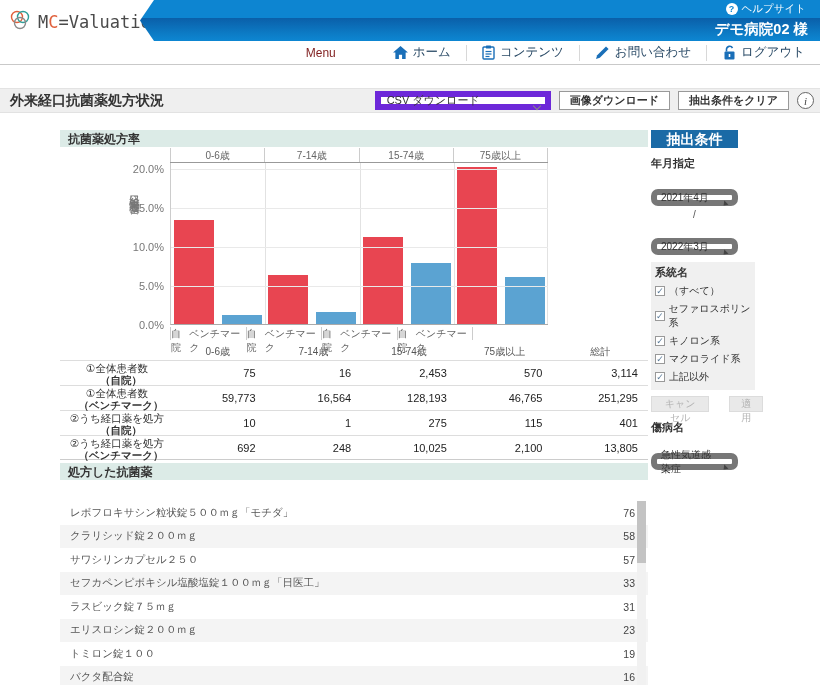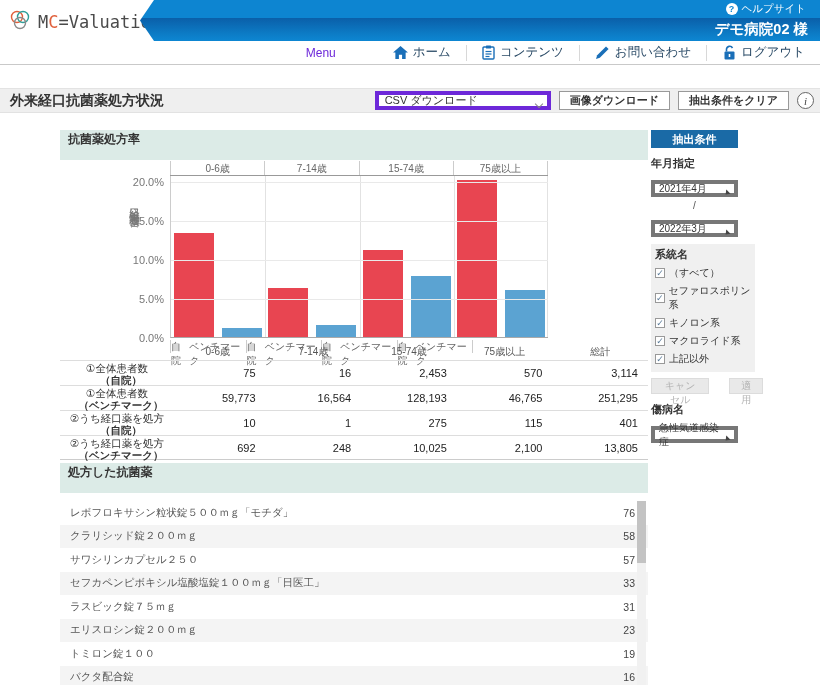--- a/index.html
+++ b/index.html
@@ -19,51 +19,51 @@
   .help-q { display:inline-block; width:12px; height:12px; border-radius:50%; background:#fff;
             color:#0d85d1; font-weight:bold; font-size:9px; line-height:12px; text-align:center; }
   .banner-bottom { height:23px; background:linear-gradient(180deg,#0a5fa9 0%,#0c7ac4 65%,#0d86d2 100%);
                    color:#fff; font-weight:bold; font-size:14.5px; display:flex;
                    justify-content:flex-end; align-items:center; padding-right:12px; }
 
   
   .nav { position:absolute; top:41px; left:0; right:0; height:24px; background:#fff;
          border-bottom:1px solid #c9c9c9; display:flex; align-items:center;
          justify-content:flex-end; font-size:12px; }
-  .menu-label { color:#6d28d9; margin-right:42px; }
+  .menu-label { color:#7f1d1d; margin-right:42px; }
   .nav-items { display:flex; align-items:center; height:100%; }
   .nav-item { display:flex; align-items:center; gap:5px; padding:0 15px; height:16px;
               color:#2a4a66; font-size:12.5px; cursor:pointer; }
   .nav-item.sep { border-left:1px solid #d8d8d8; }
   .nav-ic { display:flex; align-items:center; }
   .nav-ic svg { display:block; }
 
   
   .title-bar { position:absolute; top:88px; left:0; right:0; height:25px; background:#efefef;
                border-top:1px solid #e3e3e3; border-bottom:1px solid #e2e2e2;
                display:flex; align-items:center; }
   .title-bar h1 { font-size:14px; font-weight:bold; color:#333; margin-left:10px; }
   .controls { margin-left:auto; display:flex; align-items:center; gap:8px; padding-right:6px; }
-  .select { position:relative; background:#fff; border:4px solid #6d28d9; height:19px;
+  .select { position:relative; background:#fff; border:6px solid #6d28d9; height:19px;
             display:flex; align-items:center; font-size:11px; color:#333;
             padding:0 18px 0 6px; cursor:pointer; }
   .select.csv { width:176px; }
   .caret { position:absolute; right:5px; top:6px; width:6px; height:6px;
            border-right:1.4px solid #888; border-bottom:1.4px solid #888; transform:rotate(45deg); }
   .caret.solid { width:0; height:0; border:none; border-left:3.5px solid transparent;
                  border-right:3.5px solid transparent; border-top:4.5px solid #444; top:7px; right:4px; }
   .tb-btn { background:#fff; border:1px solid #999; height:19px; font-size:11px; font-weight:bold;
             color:#333; padding:0 10px; cursor:pointer; font-family:inherit; }
   .info-btn { width:17px; height:17px; border-radius:50%; border:1px solid #666; background:#fff;
               display:flex; align-items:center; justify-content:center; font-size:11px;
               font-family:"Liberation Serif",serif; font-style:italic; color:#444; cursor:pointer; }
 
   
   .panel-left { position:absolute; left:60px; top:130px; width:588px; height:600px; }
-  .sec-header { height:30px; line-height:19px; background:#dcebe7; font-size:12px;
+  .sec-header { height:17px; line-height:19px; background:#dcebe7; font-size:12px;
                 font-weight:bold; color:#333; padding-left:8px; }
 
   
   .chart { position:relative; height:196px; }
   .ylabel { position:absolute; left:68px; top:40px; writing-mode:vertical-rl;
             font-size:10.5px; color:#777; letter-spacing:1px; }
   .band { position:absolute; left:110px; top:1px; width:378px; height:15px; display:flex;
           border-bottom:1px solid #999; }
   .band-cell { flex:1; text-align:center; font-size:10px; color:#666; line-height:15px;
                border-left:1px solid #ccc; }
@@ -107,24 +107,24 @@
   .drow { height:23.5px; display:flex; align-items:center; padding:0 13px 0 10px;
           font-size:10.5px; color:#555; }
   .drow.alt { background:#f4f4f4; }
   .drow .cnt { margin-left:auto; color:#444; }
   .dscroll { position:absolute; left:577px; top:371px; width:9px; height:320px; background:#f1f1f1; }
   .dthumb { width:9px; height:62px; background:#c3c3c3; cursor:pointer; }
 
   
   .sidebar { position:absolute; left:651px; top:130px; width:112px; }
   .sb-tab { width:87px; height:18px; line-height:18px; background:#1a6aa6; color:#fff;
-            font-weight:bold; font-size:11px; text-align:center; }
+            font-weight:bold; font-size:14px; text-align:center; }
   .sb-label { margin-top:8px; font-size:11px; font-weight:bold; color:#333; }
-  .select.sb { width:87px; height:17px; font-size:10px; margin-top:9px; padding:0 14px 0 4px;
-               border-color:#777; }
+  .select.sb { width:87px; height:17px; font-size:10px; margin-top:18px; padding:0 14px 0 4px;
+               border-color:#777;border-radius:7px; }
   .sb-sep { width:87px; text-align:center; font-size:10px; color:#555; margin-top:3px; }
   .sb-group { margin-top:7px; background:#f0f0f0; width:104px; padding:3px 4px 6px 4px; }
   .cb-item { margin-top:4px; display:flex; align-items:center; gap:4px; font-size:10px;
              color:#333; cursor:pointer; }
   .cb { width:10px; height:10px; background:#fff; border:1px solid #999; font-size:9px;
         line-height:9px; text-align:center; color:#5b7b99; }
   .sb-buttons { margin-top:6px; display:flex; gap:20px; }
   .ghost { background:#e9e9e9; border:1px solid #dcdcdc; color:#b3b3b3; font-size:10px;
            height:16px; padding:0 8px; font-family:inherit; }
 </style>

